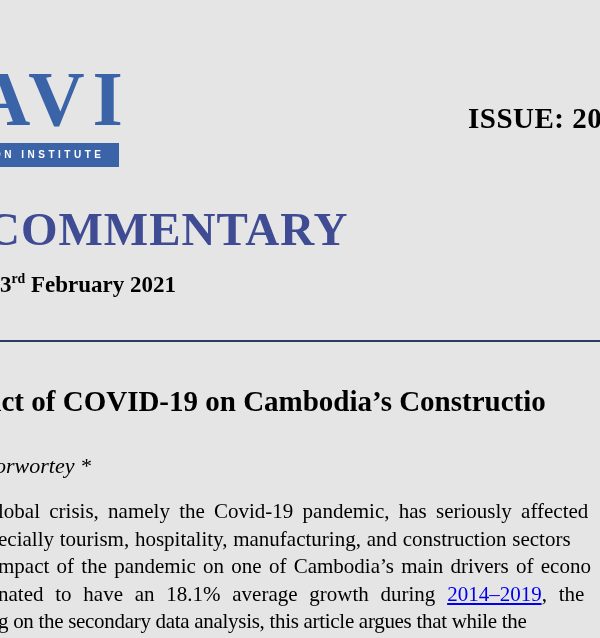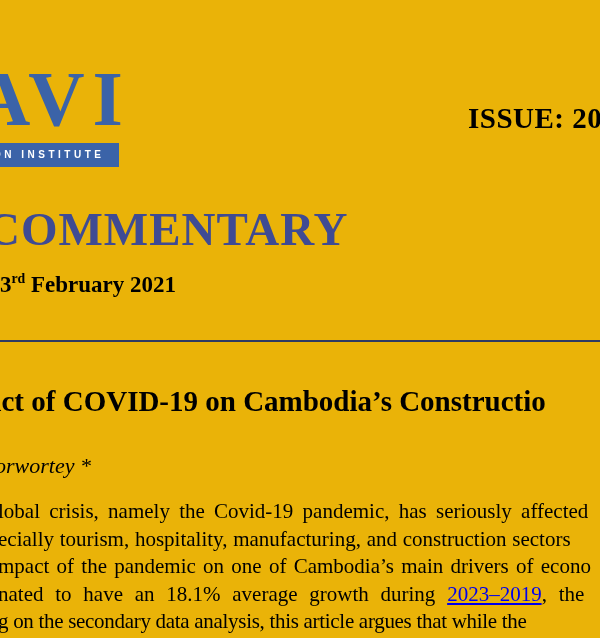--- a/index.html
+++ b/index.html
@@ -1,18 +1,18 @@
 <!DOCTYPE html>
 <html><head>
 <meta charset="utf-8">
 <style>
   html,body{margin:0;padding:0;}
   .page{
     position:relative;width:600px;height:638px;overflow:hidden;
-    background:#eab308;font-family:"Liberation Serif",serif;color:#000;
+    background:#e5e5e5;font-family:"Liberation Serif",serif;color:#000;
   }
   
   .logo-letters{
     position:absolute;left:-26px;top:60px;line-height:1;
     font-weight:bold;font-size:78px;letter-spacing:8px;color:#3b63a8;
     white-space:nowrap;
   }
   .logo-banner{
     position:absolute;left:0;top:143px;width:119px;height:24px;
     background:#3b63a8;overflow:hidden;
@@ -90,17 +90,17 @@
   <div class="divider"></div>
 
   <div class="title">act of COVID-19 on Cambodia’s Constructio</div>
 
   <div class="author">orwortey *</div>
 
   <div class="body">
     <div class="bline bl1">lobal crisis, namely the Covid-19 pandemic, has seriously affected</div>
     <div class="bline bl2">ecially tourism, hospitality, manufacturing, and construction sectors</div>
     <div class="bline bl3">mpact of the pandemic on one of Cambodia’s main drivers of econo</div>
-    <div class="bline bl4"><span>nated to have an 18.1% average growth during </span><a class="lnk">2023–2019</a><span>, the</span></div>
+    <div class="bline bl4"><span>nated to have an 18.1% average growth during </span><a class="lnk">2014–2019</a><span>, the</span></div>
     <div class="bline bl5">g on the secondary data analysis, this article argues that while the</div>
   </div>
 
 </div>
 
 </body></html>

